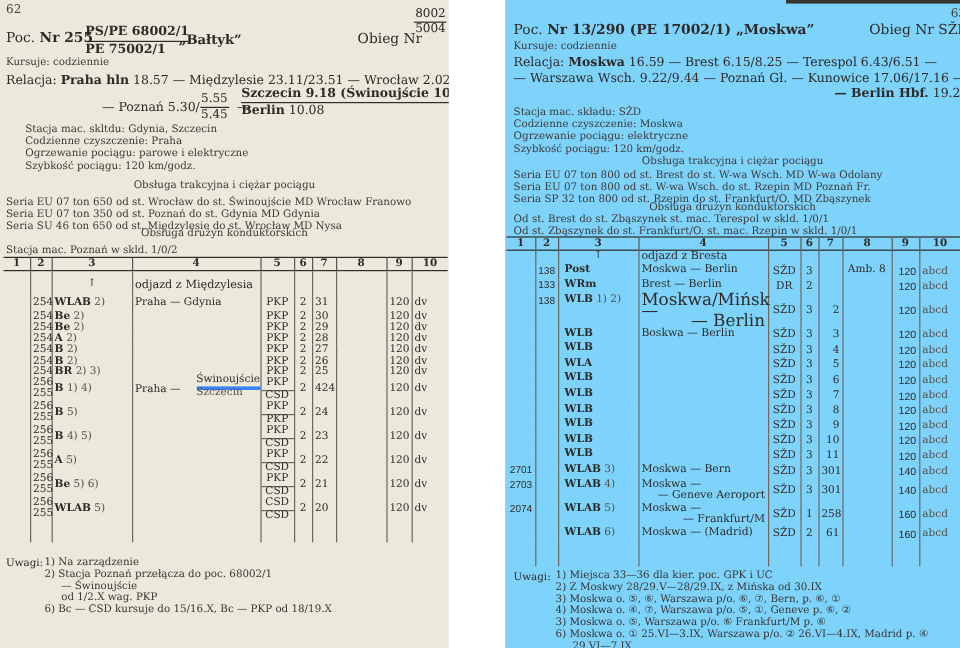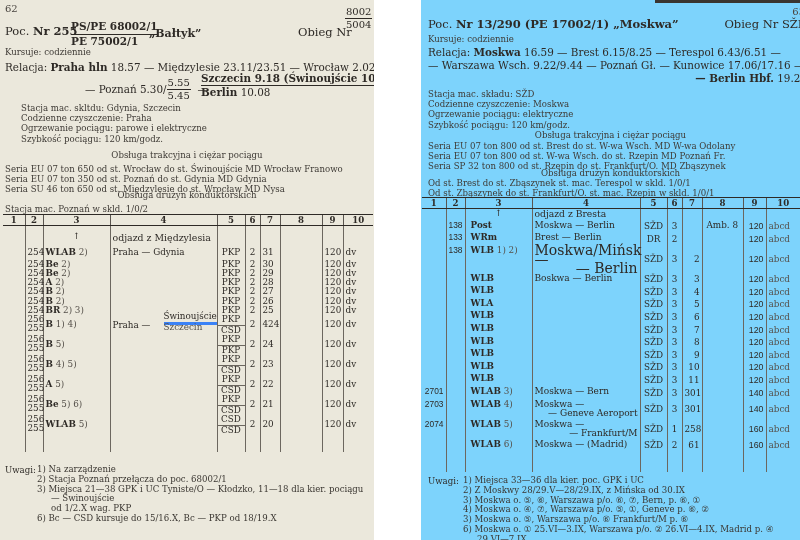--- a/index.html
+++ b/index.html
@@ -333,21 +333,20 @@
           <td></td>
         </tr>
       </tbody>
   </table>
 
   <div class="abs notes" style="left:5px;top:465px;">
     <span class="note-lbl" style="position:absolute;left:0;top:0;">Uwagi:</span>
     <div style="margin-left:32px;">
       <div>1) Na zarządzenie</div>
       <div>2) Stacja Poznań przełącza do poc. 68002/1</div>
-      <div>3) Miejsca 21—38 GPK i UC Tyniste/O — Kłodzko, 11—18 dla kier. pociągu</div>
       <div style="padding-left:14px;">— Świnoujście</div>
       <div style="padding-left:14px;">od 1/2.X wag. PKP</div>
       <div>6) Bc — CSD kursuje do 15/16.X, Bc — PKP od 18/19.X</div>
     </div>
   </div>
 </div>
 
 <div class="page right">
   <div class="topshadow"></div>
   <div class="abs pn" style="right:8px;top:6px;">63</div>

